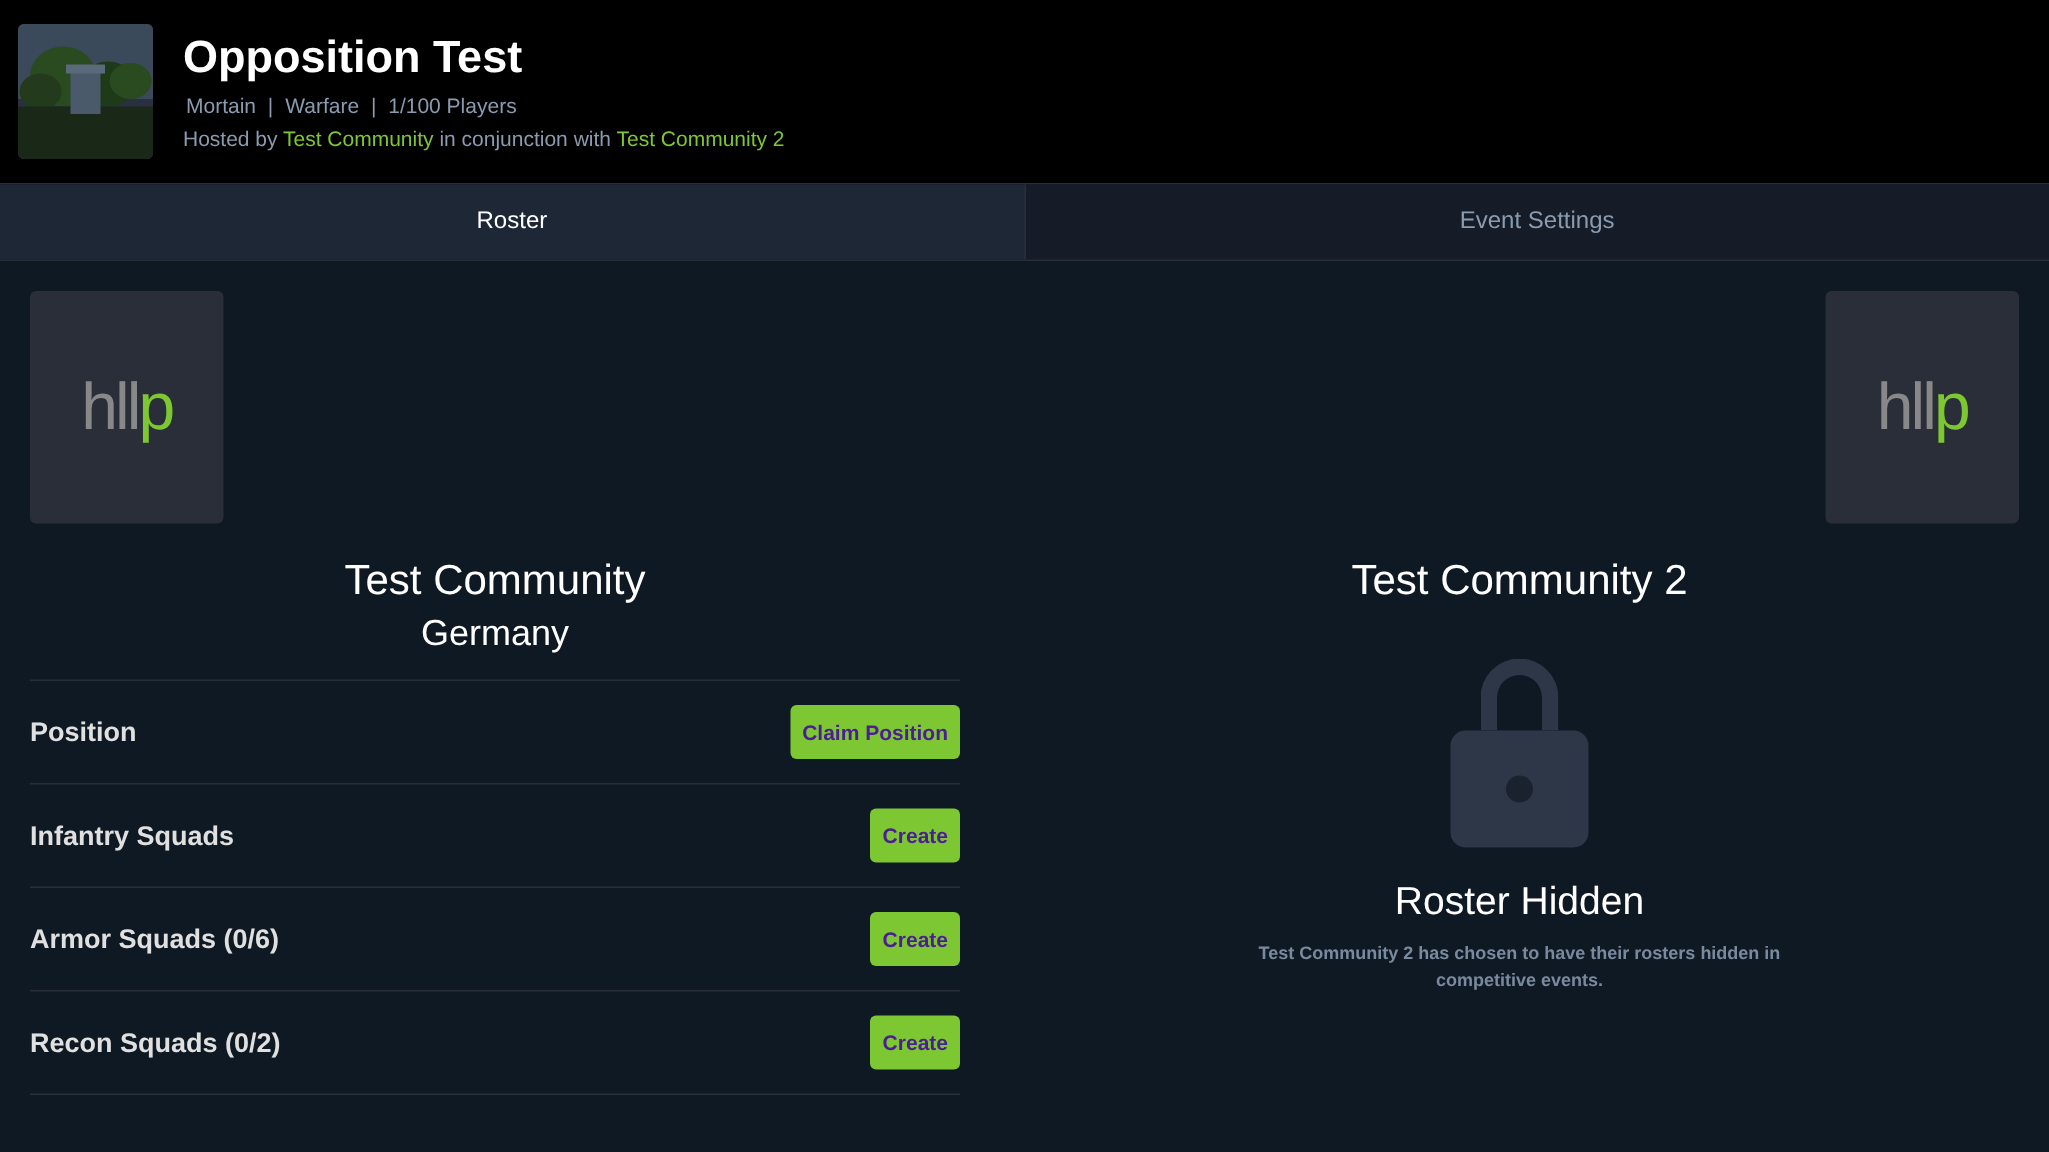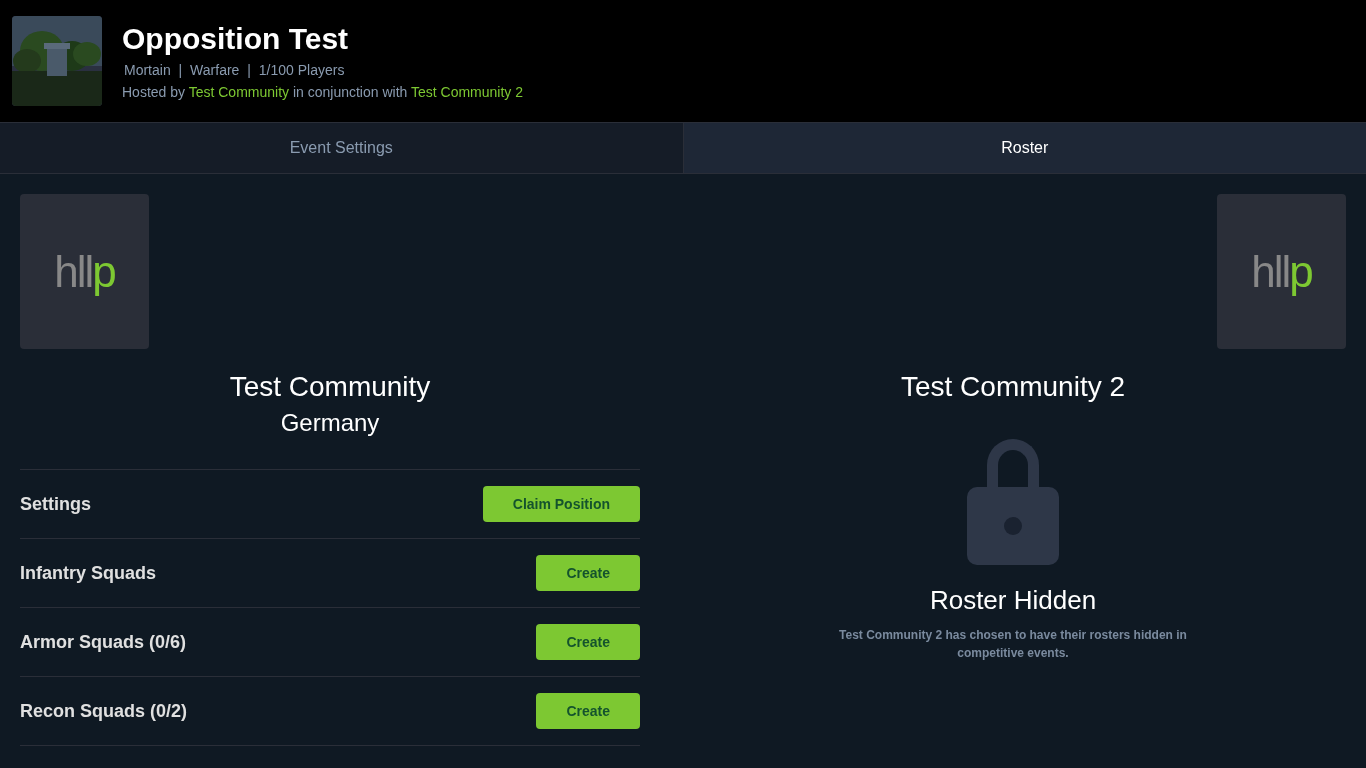--- a/index.html
+++ b/index.html
@@ -132,21 +132,21 @@
       text-align: center;
       margin-top: 12px;
       margin-bottom: 6px;
       width: 100%;
     }
 
     .faction-name {
       font-size: 24px;
       color: #ffffff;
       text-align: right;
-      margin-bottom: 32px;
+      margin-bottom: 16px;
     }
 
     
     .roster-section {
       width: 100%;
       border-top: 1px solid #2a2e38;
     }
     .roster-row {
       display: flex;
       align-items: center;
@@ -154,23 +154,23 @@
       padding: 16px 0;
       border-bottom: 1px solid #2a2e38;
     }
     .roster-label {
       font-size: 18px;
       font-weight: 600;
       color: #e0e0e0;
     }
     .btn-green {
       background-color: #7dc832;
-      color: #14532d;
+      color: #4c1d95;
       border: none;
-      padding: 10px 30px;
+      padding: 10px 8px;
       font-size: 14px;
       font-weight: 700;
       border-radius: 4px;
       cursor: pointer;
     }
 
     .lock-icon-wrapper {
       display: flex;
       align-items: center;
       justify-content: center;
@@ -224,25 +224,25 @@
       <span> | </span>
       <span>1/100 Players</span>
     </div>
     <div class="header-hosted">
       <span>Hosted by </span><a href="#">Test Community</a><span> in conjunction with </span><a href="#">Test Community 2</a>
     </div>
   </div>
 </div>
 
 <div class="nav-tabs">
+  <div class="nav-tab active">
+    <span>Roster</span>
+  </div>
   <div class="nav-tab">
     <span>Event Settings</span>
-  </div>
-  <div class="nav-tab active">
-    <span>Roster</span>
   </div>
 </div>
 
 <div class="main-content">
 
   <div class="left-side">
 
     <div style="display:flex; width:100%; align-items:center; justify-content:space-between; margin-bottom:10px;">
 
       <div class="team-logo-box">
@@ -254,21 +254,21 @@
 
       <div style="width:155px;"></div>
     </div>
 
     <div class="team-name">Test Community</div>
     <div class="faction-name">Germany</div>
 
     <div class="roster-section">
 
       <div class="roster-row">
-        <span class="roster-label">Settings</span>
+        <span class="roster-label">Position</span>
         <button class="btn-green">Claim Position</button>
       </div>
 
       <div class="roster-row">
         <span class="roster-label">Infantry Squads</span>
         <button class="btn-green">Create</button>
       </div>
 
       <div class="roster-row">
         <span class="roster-label">Armor Squads (0/6)</span>

